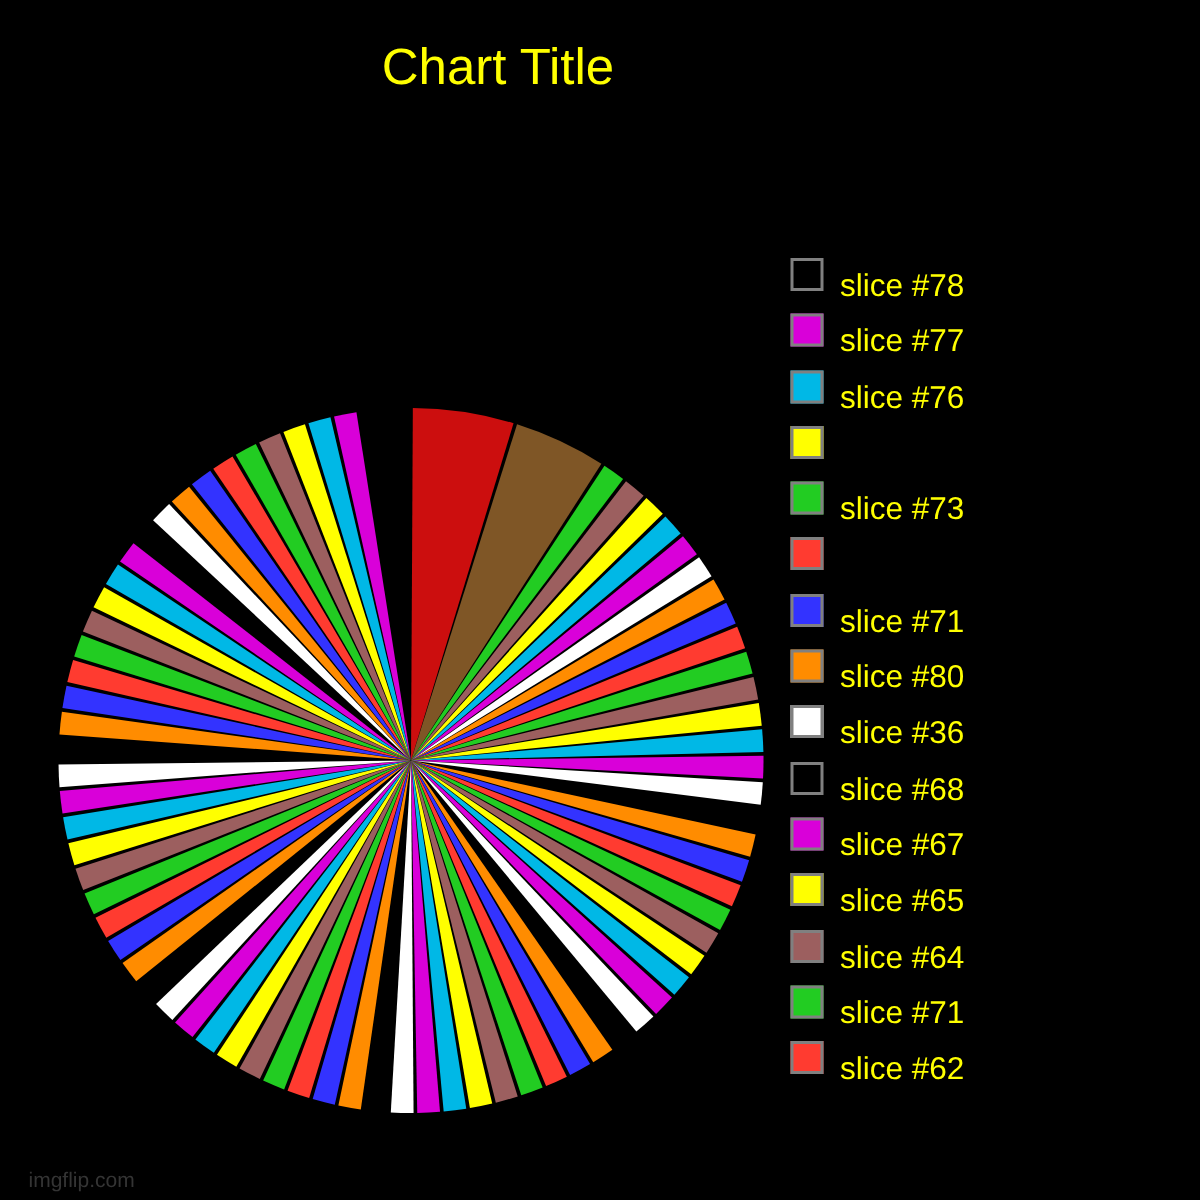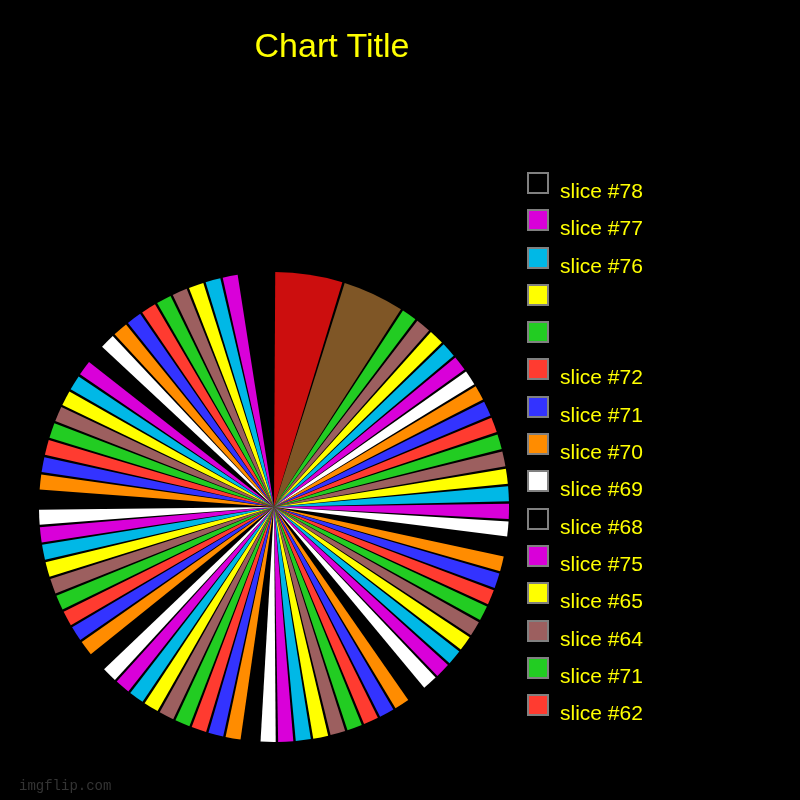--- a/index.html
+++ b/index.html
@@ -63,21 +63,21 @@
     font-size: 21px;
     font-family: "Liberation Sans", sans-serif;
     white-space: nowrap;
   }
   #watermark {
     position: absolute;
     left: 7px;
     bottom: 6px;
     color: #343434;
     font-size: 14px;
-    font-family: Liberation Mono, monospace;
+    font-family: Liberation Sans, sans-serif;
   }
 </style>
 </head>
 <body style="background: rgb(0, 0, 0);">
 
 <div id="chart-root">
 
   <div id="chart-title">Chart Title</div>
 
   <svg id="pie-svg" width="800" height="800" aria-hidden="true">
@@ -164,44 +164,44 @@
       </div>
       <div class="legend-item">
         <span class="legend-swatch" style="background: rgb(0, 184, 230); border-color: rgb(128, 128, 128);"></span>
         <span class="legend-label">slice #76</span>
       </div>
       <div class="legend-item">
         <span class="legend-swatch" style="background: rgb(255, 255, 0); border-color: rgb(128, 128, 128);"></span>
       </div>
       <div class="legend-item">
         <span class="legend-swatch" style="background: rgb(34, 204, 34); border-color: rgb(128, 128, 128);"></span>
+        <span class="legend-label">slice #73</span>
       </div>
       <div class="legend-item">
         <span class="legend-swatch" style="background: rgb(255, 59, 48); border-color: rgb(128, 128, 128);"></span>
-        <span class="legend-label">slice #72</span>
       </div>
       <div class="legend-item">
         <span class="legend-swatch" style="background: rgb(51, 51, 255); border-color: rgb(128, 128, 128);"></span>
         <span class="legend-label">slice #71</span>
       </div>
       <div class="legend-item">
         <span class="legend-swatch" style="background: rgb(255, 140, 0); border-color: rgb(128, 128, 128);"></span>
-        <span class="legend-label">slice #70</span>
+        <span class="legend-label">slice #80</span>
       </div>
       <div class="legend-item">
         <span class="legend-swatch" style="background: rgb(255, 255, 255); border-color: rgb(128, 128, 128);"></span>
-        <span class="legend-label">slice #69</span>
+        <span class="legend-label">slice #36</span>
       </div>
       <div class="legend-item">
         <span class="legend-swatch" style="background: rgb(0, 0, 0); border-color: rgb(128, 128, 128);"></span>
         <span class="legend-label">slice #68</span>
       </div>
       <div class="legend-item">
         <span class="legend-swatch" style="background: rgb(217, 0, 217); border-color: rgb(128, 128, 128);"></span>
-        <span class="legend-label">slice #75</span>
+        <span class="legend-label">slice #67</span>
       </div>
       <div class="legend-item">
         <span class="legend-swatch" style="background: rgb(255, 255, 0); border-color: rgb(128, 128, 128);"></span>
         <span class="legend-label">slice #65</span>
       </div>
       <div class="legend-item">
         <span class="legend-swatch" style="background: rgb(156, 95, 95); border-color: rgb(128, 128, 128);"></span>
         <span class="legend-label">slice #64</span>
       </div>
       <div class="legend-item">

